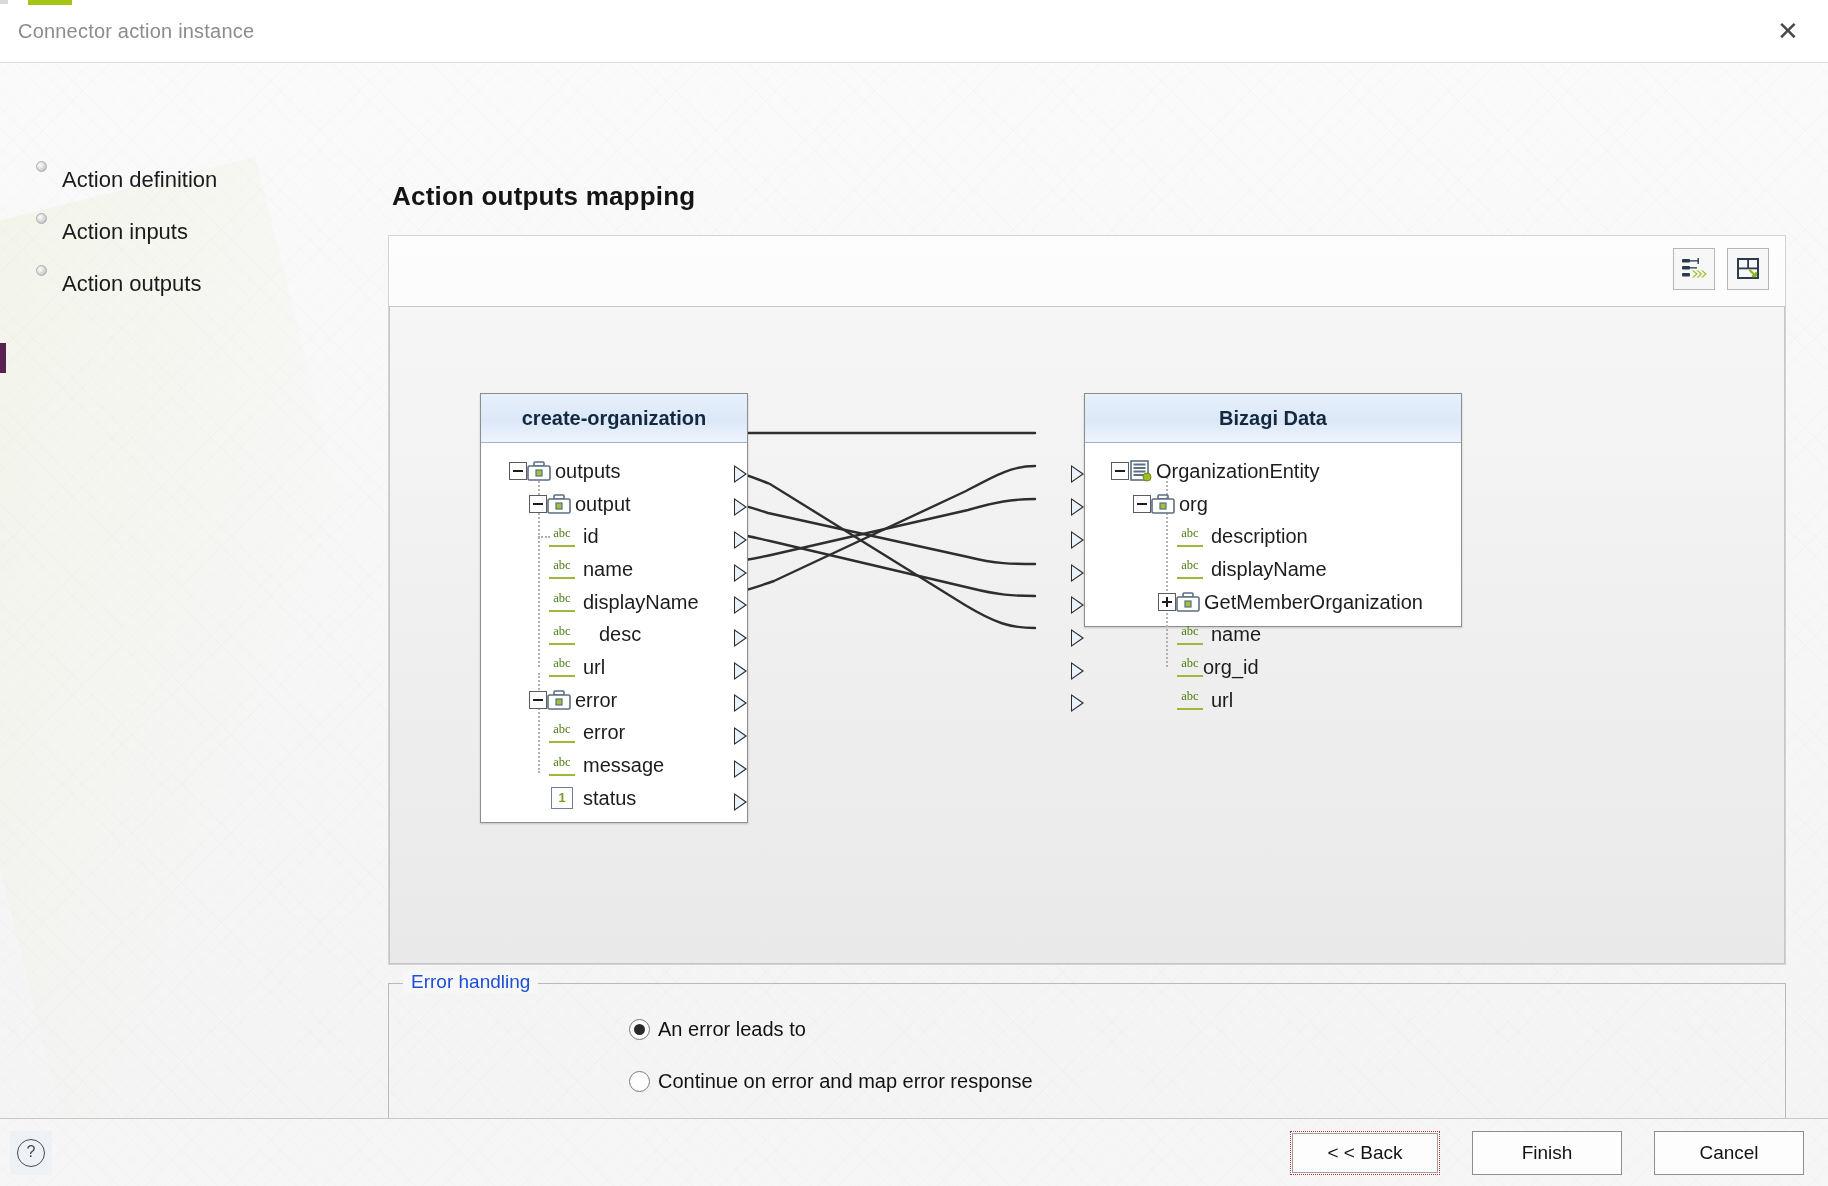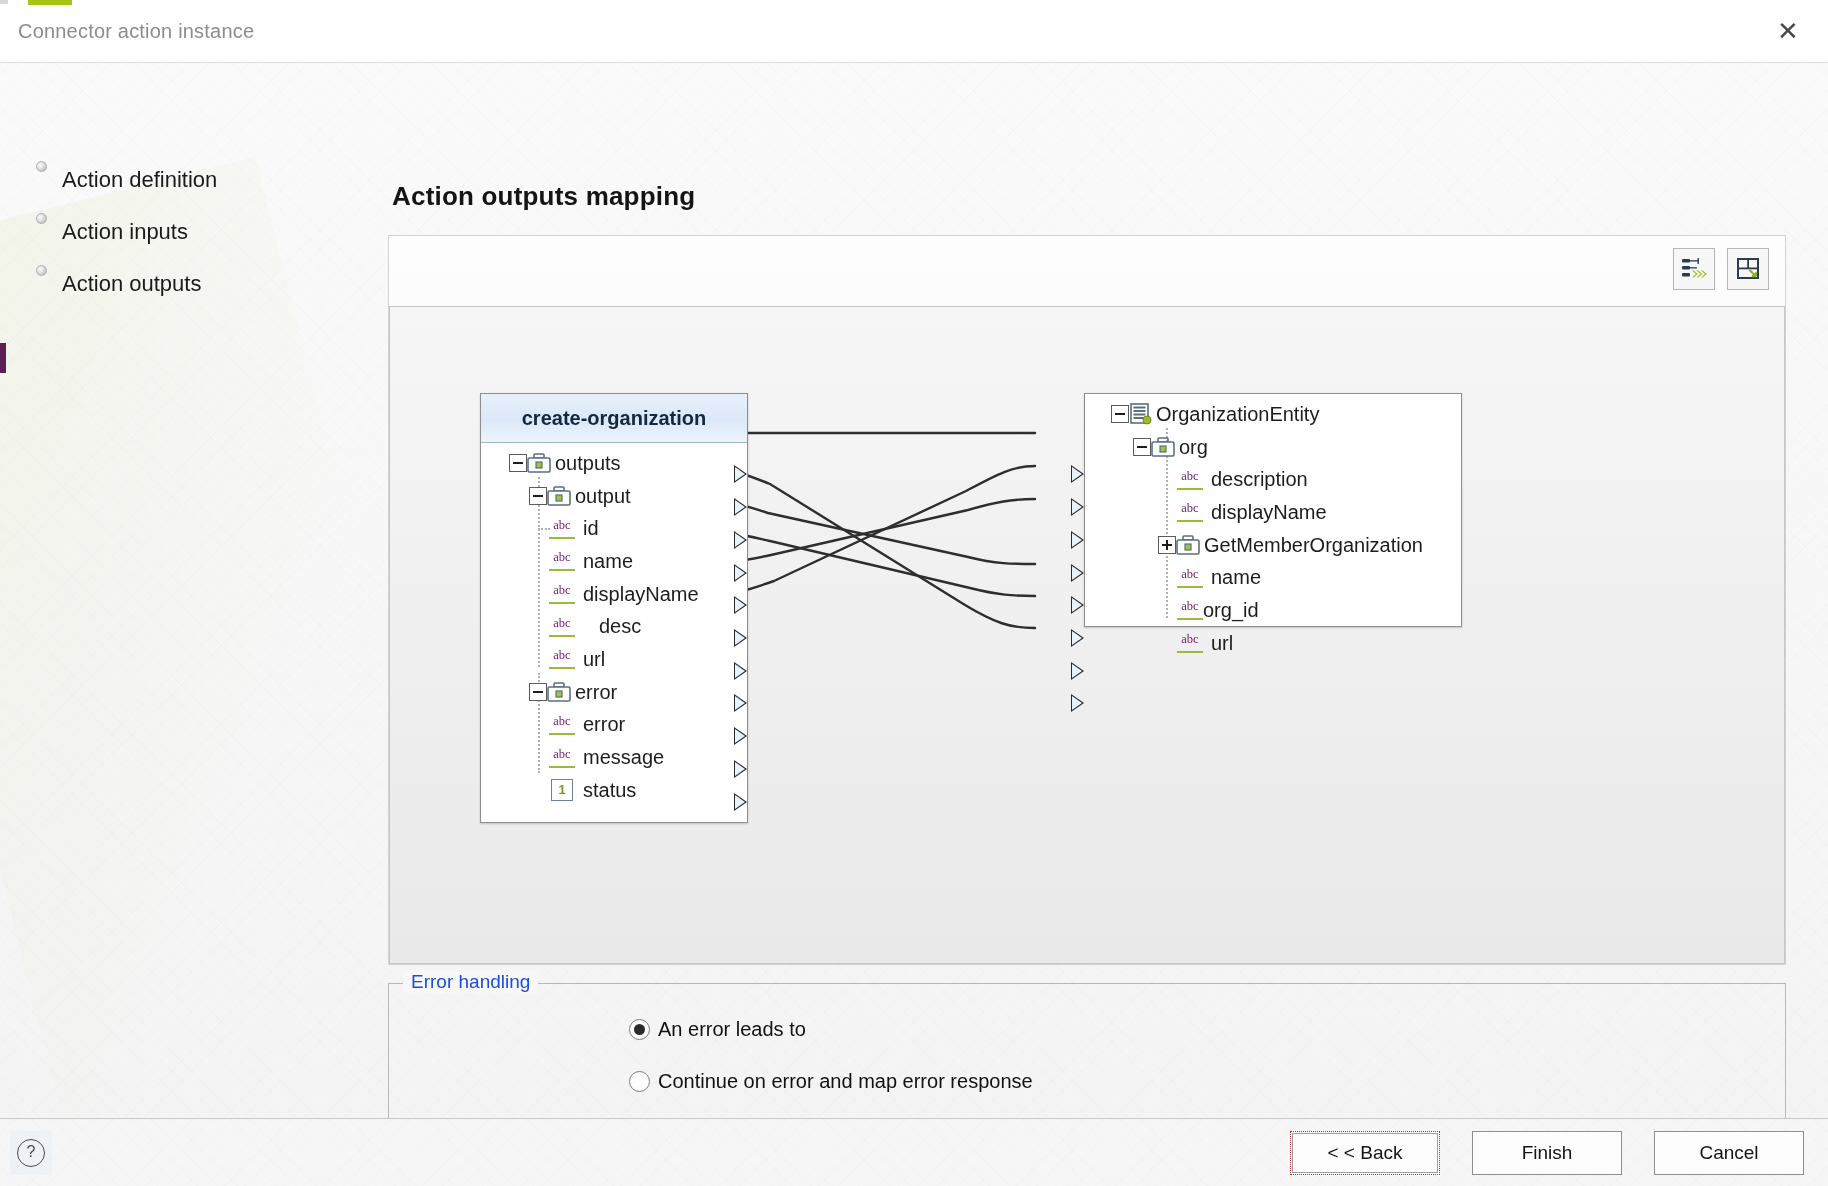--- a/index.html
+++ b/index.html
@@ -97,21 +97,21 @@
   .card{
     position:absolute;background:#ffffff;border:1px solid #8d8d8d;
     box-sizing:border-box;box-shadow:0 1px 2px rgba(0,0,0,.18);
   }
   .card .card-head{
     height:48px;line-height:48px;text-align:center;
     background:linear-gradient(#e7f0fb,#dce8f8 55%,#eef4fd);
     border-bottom:1px solid #9fb4cf;
     font-size:20px;font-weight:bold;color:#12293f;
   }
-  .card .card-body{position:relative;padding-top:4px;}
+  .card .card-body{position:relative;padding-top:12px;}
 
   .row{position:relative;height:32.7px;display:flex;align-items:center;font-size:20px;color:#1d1d1d;white-space:nowrap;}
   .row .lbl{margin-left:4px;}
 
   
   .exp{
     width:18px;height:18px;border:1px solid #5b5b5b;background:#fff;
     display:inline-flex;align-items:center;justify-content:center;
     position:relative;flex:0 0 auto;box-sizing:border-box;
   }
@@ -124,21 +124,21 @@
   .guide{
     position:absolute;border-left:2px dotted #b0b0b0;
   }
   .tick{
     position:absolute;width:12px;border-top:2px dotted #b0b0b0;
   }
 
   
   .ic{flex:0 0 auto;display:inline-block;position:relative;}
   .ic-case{width:24px;height:21px;}
-  .ic-abc{width:26px;height:18px;font-size:12.5px;line-height:13px;color:#701a75;
+  .ic-abc{width:26px;height:18px;font-size:12.5px;line-height:13px;color:#4d7c0f;
           font-family:"Liberation Serif",serif;text-align:center;
           border-bottom:2px solid #9bba3a;letter-spacing:0px;}
   .ic-num{width:20px;height:20px;border:1px solid #6b7fa0;background:#fff;
           font-size:13px;line-height:19px;text-align:center;color:#7a9a2a;font-weight:bold;}
   .ic-ent{width:23px;height:22px;}
 
   
   .port{position:absolute;width:0;height:0;
         border-top:9px solid transparent;border-bottom:9px solid transparent;}
   .port.out{border-left:13px solid #2b2b2b;}
@@ -381,20 +381,21 @@
           <span class="port out" style="left:253px;top:202px;"></span>
           <span class="port out" style="left:253px;top:235px;"></span>
           <span class="port out" style="left:253px;top:268px;"></span>
           <span class="port out" style="left:253px;top:300px;"></span>
           <span class="port out" style="left:253px;top:333px;"></span>
           <span class="port out" style="left:253px;top:366px;"></span>
           <span class="port out" style="left:253px;top:399px;"></span>
         </div>
 
         <div class="card" style="left:694px;top:86px;width:378px;height:234px;">
+          <div class="card-head">Bizagi Data</div>
           <div class="card-body">
 
             <div class="guide" style="left:81px;top:34px;height:190px;"></div>
 
             <div class="row">
               <span class="spacer" style="width:26px"></span>
               <span class="exp"></span>
               <span class="ic ic-ent">
                 <svg width="23" height="22" viewBox="0 0 23 22">
                     <rect x="2" y="1" width="17" height="19" fill="#fff" stroke="#5b6e82" stroke-width="1.6"></rect>

